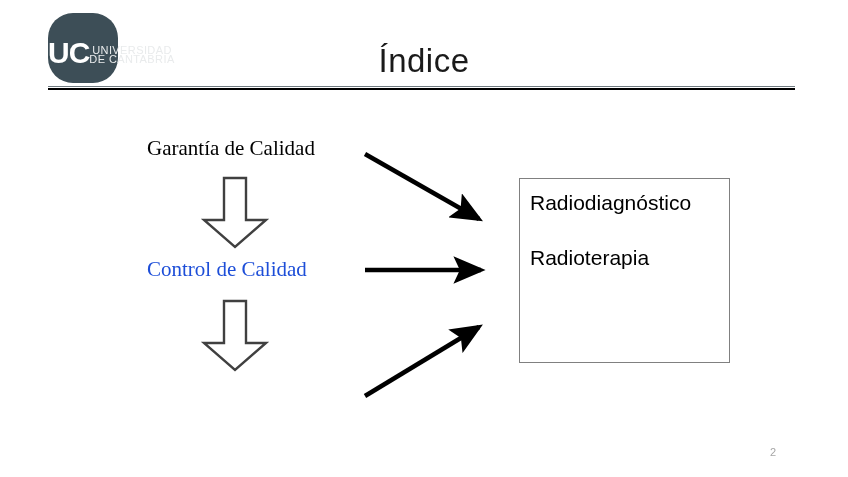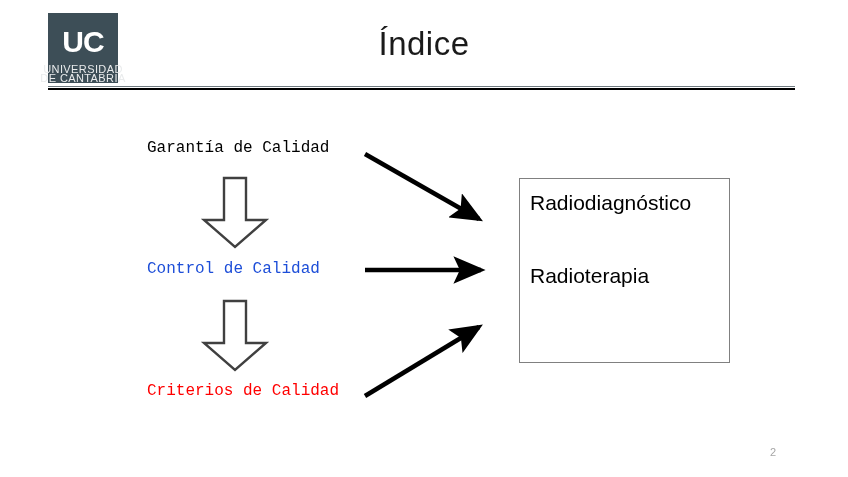--- a/index.html
+++ b/index.html
@@ -20,25 +20,26 @@
 
   
   #logo {
     position: absolute;
     left: 48px;
     top: 13px;
     width: 70px;
     height: 70px;
     background: #3d4e57;
     display: flex;
-    flex-direction: column;
+    flex-direction: row;
     align-items: center;
-    justify-content: flex-end;
+    justify-content: flex-start;
     padding-top: 7px;
     box-sizing: border-box;
+    border-radius: 25px;
   }
   #logo-uc {
     color: #ffffff;
     font-family: "Liberation Sans", sans-serif;
     font-weight: bold;
     font-size: 30px;
     letter-spacing: -1px;
     line-height: 32px;
     margin-top: 2px;
   }
@@ -49,21 +50,21 @@
     letter-spacing: 0.4px;
     line-height: 9px;
     text-align: center;
     margin-top: 7px;
     white-space: nowrap;
   }
 
   #slide-title {
     position: absolute;
     left: 0;
-    top: 25px;
+    top: 42px;
     width: 848px;
     text-align: center;
     font-family: "Liberation Sans", sans-serif;
     font-weight: 300;
     font-size: 33px;
     color: #1a1a1a;
     letter-spacing: 0.5px;
   }
 
   #divider {
@@ -84,22 +85,22 @@
     position: absolute;
     left: 0; top: 2px;
     width: 100%;
     height: 2px;
     background: #000000;
   }
 
   
   .flow-label {
     position: absolute;
-    font-family: Liberation Mono, monospace;
-    font-size: 16px;
+    font-family: Liberation Serif, serif;
+    font-size: 21px;
     line-height: 26px;
     white-space: nowrap;
   }
   #label-garantia { left: 147px; top: 135px; color: #000000; }
   #label-control  { left: 147px; top: 256px; color: #1d4ed8; }
   #label-criterios{ left: 147px; top: 378px; color: #ff0000; }
 
   
   .block-arrow { position: absolute; }
   #block-arrow-1 { left: 200px; top: 176px; }
@@ -126,21 +127,21 @@
     padding: 8px 11px 0 10px;
   }
   .modality-item {
     font-family: "Liberation Sans", sans-serif;
     font-size: 21px;
     color: #000000;
     line-height: 24px;
     white-space: nowrap;
   }
   #modality-0 { margin-top: 4px; }
-  #modality-1 { margin-top: 49px; }
+  #modality-1 { margin-top: 31px; }
   #modality-2 { margin-top: 40px; }
 
   
   #page-number {
     position: absolute;
     left: 770px;
     top: 446px;
     font-family: "Liberation Sans", sans-serif;
     font-size: 11px;
     color: #a6a6a6;
@@ -161,21 +162,20 @@
 
   <div id="slide-title">Índice</div>
 
   <div id="divider">
     <div class="thin"></div>
     <div class="thick"></div>
   </div>
 
   <div class="flow-label" id="label-garantia">Garantía de Calidad</div>
   <div class="flow-label" id="label-control">Control de Calidad</div>
-  <div class="flow-label" id="label-criterios">Criterios de Calidad</div>
 
   <svg class="block-arrow" id="block-arrow-1" width="70" height="74" viewBox="0 0 70 74">
     <polygon points="24,2 46,2 46,44 66,44 35,71 4,44 24,44" fill="#ffffff" stroke="#404040" stroke-width="2.4" stroke-linejoin="miter"></polygon>
   </svg>
 
   <svg class="block-arrow" id="block-arrow-2" width="70" height="74" viewBox="0 0 70 74">
     <polygon points="24,2 46,2 46,44 66,44 35,71 4,44 24,44" fill="#ffffff" stroke="#404040" stroke-width="2.4" stroke-linejoin="miter"></polygon>
   </svg>
 
   <svg id="arrows-layer" viewBox="0 0 848 477">

